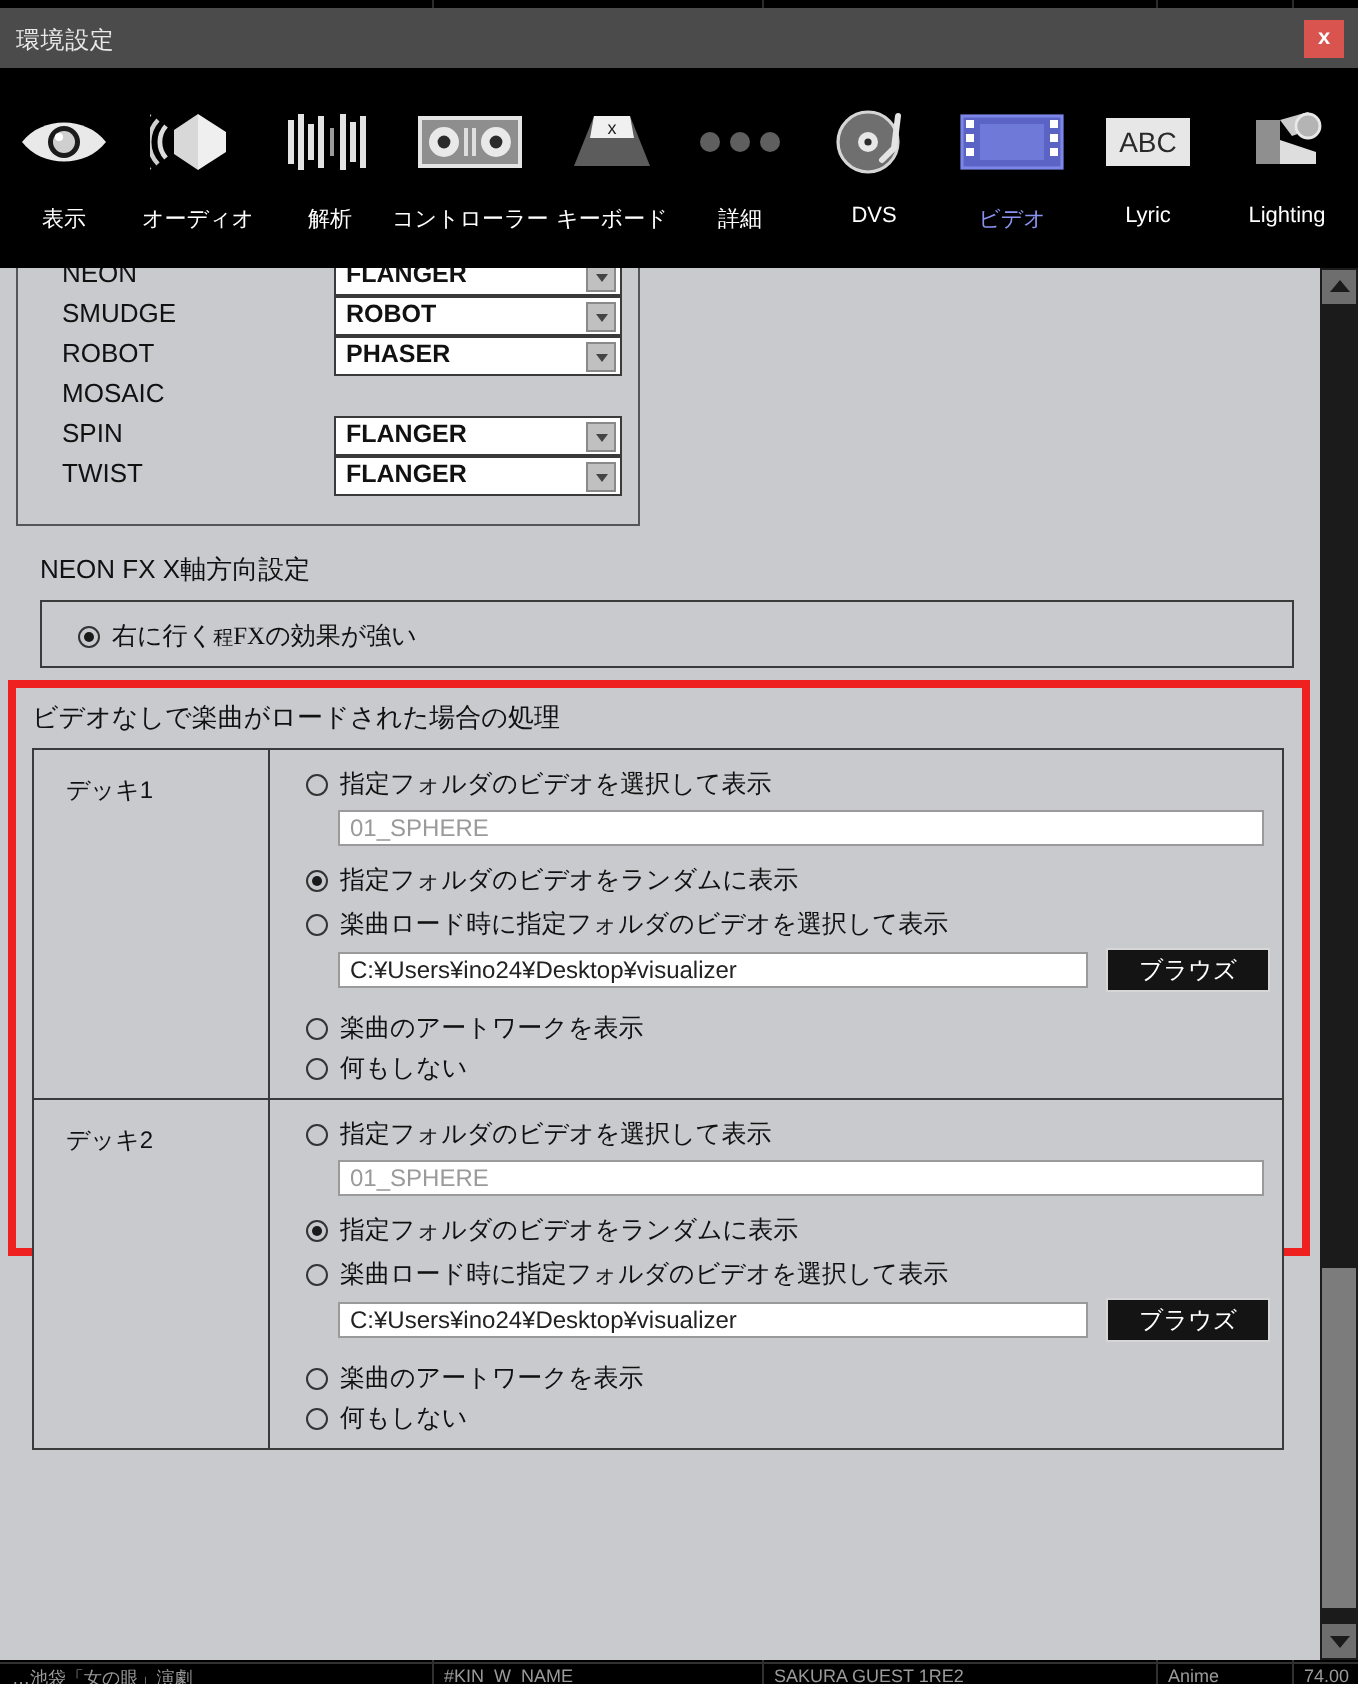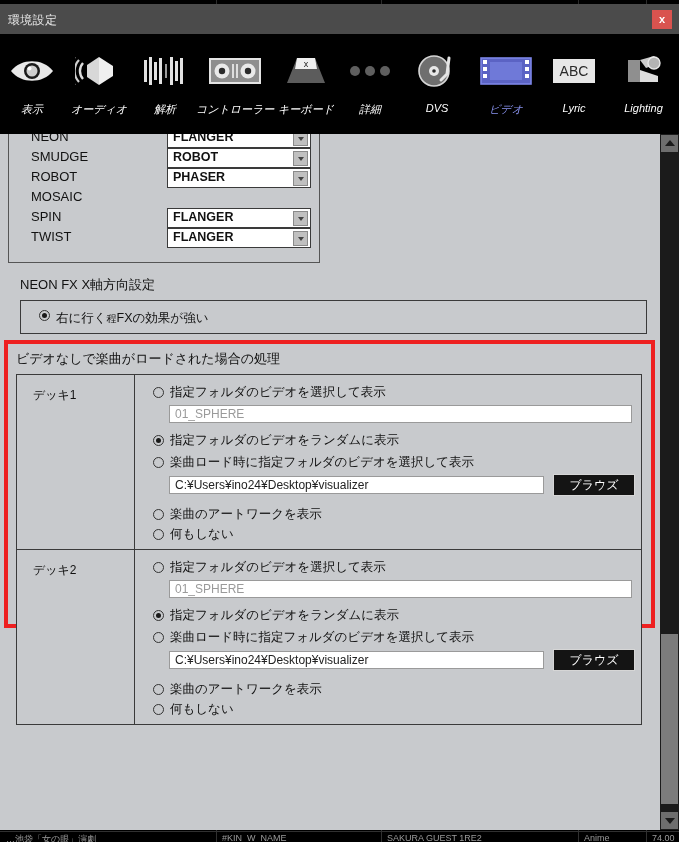--- a/index.html
+++ b/index.html
@@ -22,21 +22,21 @@
 
   #titlebar{position:absolute;left:0;top:4px;width:679px;height:30px;background:#4b4b4b;}
   #title-text{position:absolute;left:8px;top:8px;font-size:12px;color:#e8e8e8;letter-spacing:.3px;}
   #close-button{position:absolute;right:7px;top:6px;width:20px;height:19px;background:#d9534f;
      color:#fff;font-size:11px;font-weight:bold;text-align:center;line-height:19px;cursor:pointer;}
 
   
   #navbar{position:absolute;left:0;top:34px;width:679px;height:100px;background:#000;}
   .nav-item{position:absolute;top:0;height:100px;text-align:center;cursor:pointer;}
   .nav-icon{height:54px;display:flex;align-items:center;justify-content:center;margin-top:10px;}
-  .nav-label{font-size:11px;color:#ffffff;margin-top:4px;white-space:nowrap;font-style:italic;}
+  .nav-label{font-size:11px;color:#ffffff;margin-top:4px;white-space:nowrap;}
   .nav-item.active .nav-label{color:#8a93f0;}
 
   
   #viewport{position:absolute;left:0;top:134px;width:679px;height:696px;background:#c8cacd;overflow:hidden;}
   #content{position:absolute;left:0;top:-6px;width:660px;}
 
   
   #scrollbar{position:absolute;right:0;top:134px;width:19px;height:696px;background:#1b1b1b;}
   .sb-arrow{position:absolute;left:1px;width:17px;height:17px;background:#6e6e6e;cursor:pointer;}
   #sb-up{top:1px;}
@@ -52,21 +52,21 @@
   .fx-row{position:absolute;left:0;width:310px;height:20px;}
   .fx-name{position:absolute;left:22px;top:1px;font-size:13px;color:#111;}
   .fx-select{position:absolute;left:158px;top:0;width:142px;height:18px;background:#fff;border:1px solid #3a3a3a;font-weight:bold;}
   .fx-select-text{position:absolute;left:5px;top:1px;font-size:12.5px;color:#111;}
   .fx-arrow-box{position:absolute;right:2px;top:2px;width:13px;height:13px;background:#c0c0c0;border:1px solid #8a8a8a;}
   .fx-arrow-tri{width:0;height:0;margin:5px auto 0 auto;border-left:3px solid transparent;border-right:3px solid transparent;border-top:4px solid #444;}
 
   
   #touchfx-title{position:absolute;left:20px;top:148px;font-size:13px;color:#111;}
   #touchfx-box{position:absolute;left:20px;top:172px;width:625px;height:32px;border:1px solid #3a3a3a;background:#c8cacd;}
-  .radio-line{position:absolute;display:flex;align-items:flex-start;}
+  .radio-line{position:absolute;display:flex;align-items:center;font-family:Liberation Serif, serif;}
   .radio{width:11px;height:11px;border:1.4px solid #333;border-radius:50%;background:#c8cacd;
      box-sizing:border-box;position:relative;flex:none;}
   .radio.checked::after{content:"";position:absolute;left:2px;top:2px;width:5px;height:5px;
      border-radius:50%;background:#1a1a1a;}
   .radio-text{font-size:12.5px;color:#111;margin-left:6px;white-space:nowrap;}
   .radio-text .small{font-size:10px;}
 
   
   #red-box{position:absolute;left:4px;top:212px;width:651px;height:288px;border:4px solid #ee2020;box-sizing:border-box;}
   #section-title{position:absolute;left:16px;top:222px;font-size:13px;color:#111;}

